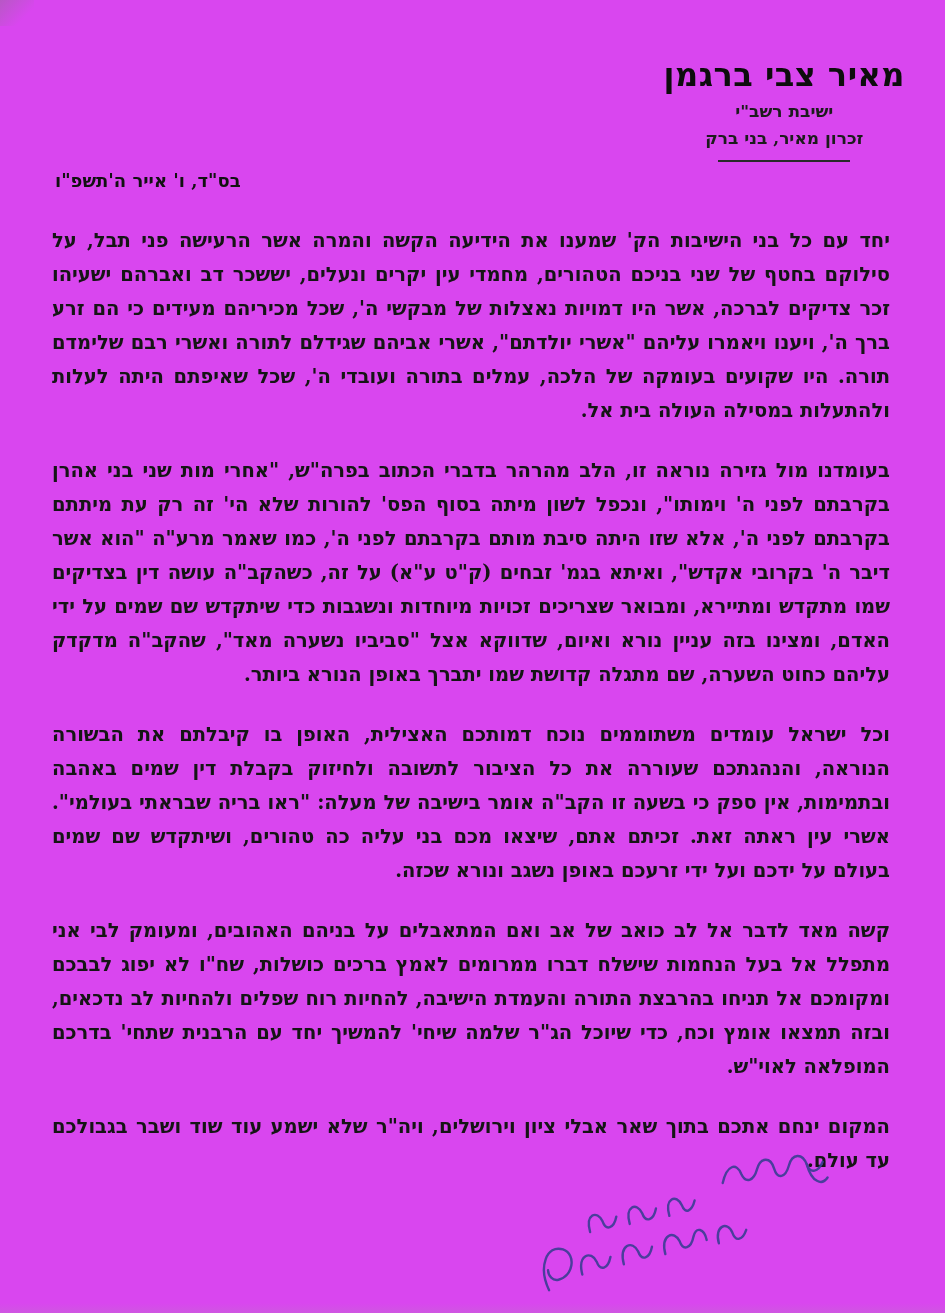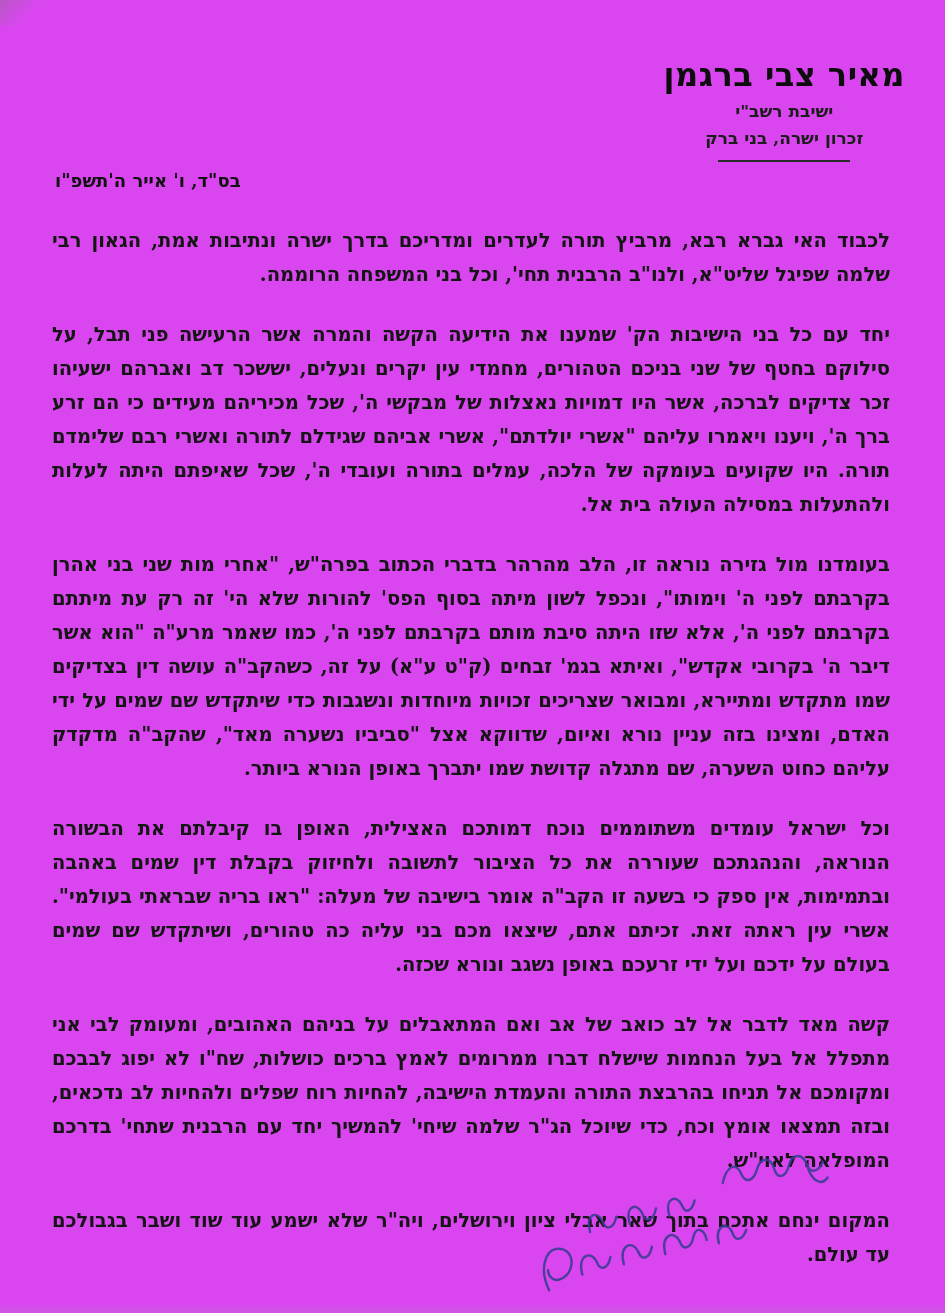--- a/index.html
+++ b/index.html
@@ -65,28 +65,27 @@
 <body>
 
 <div class="page">
 
   <div class="artifact-tl"></div>
   <div class="artifact-bottom"></div>
 
   <div class="letterhead">
     <div class="letterhead-name">מאיר צבי ברגמן</div>
     <div class="letterhead-sub">ישיבת רשב"י</div>
-    <div class="letterhead-sub">זכרון ישרה, בני ברק</div>
+    <div class="letterhead-sub">זכרון מאיר, בני ברק</div>
     <div class="letterhead-rule"></div>
   </div>
 
   <div class="dateline">בס"ד, ו' אייר ה'תשפ"ו</div>
 
   <div class="letter-body">
-    <p>לכבוד האי גברא רבא, מרביץ תורה לעדרים ומדריכם בדרך ישרה ונתיבות אמת, הגאון רבי שלמה שפיגל שליט"א, ולנו"ב הרבנית תחי', וכל בני המשפחה הרוממה.</p>
     <p>יחד עם כל בני הישיבות הק' שמענו את הידיעה הקשה והמרה אשר הרעישה פני תבל, על סילוקם בחטף של שני בניכם הטהורים, מחמדי עין יקרים ונעלים, יששכר דב ואברהם ישעיהו זכר צדיקים לברכה, אשר היו דמויות נאצלות של מבקשי ה', שכל מכיריהם מעידים כי הם זרע ברך ה', ויענו ויאמרו עליהם "אשרי יולדתם", אשרי אביהם שגידלם לתורה ואשרי רבם שלימדם תורה. היו שקועים בעומקה של הלכה, עמלים בתורה ועובדי ה', שכל שאיפתם היתה לעלות ולהתעלות במסילה העולה בית אל.</p>
     <p>בעומדנו מול גזירה נוראה זו, הלב מהרהר בדברי הכתוב בפרה"ש, "אחרי מות שני בני אהרן בקרבתם לפני ה' וימותו", ונכפל לשון מיתה בסוף הפס' להורות שלא הי' זה רק עת מיתתם בקרבתם לפני ה', אלא שזו היתה סיבת מותם בקרבתם לפני ה', כמו שאמר מרע"ה "הוא אשר דיבר ה' בקרובי אקדש", ואיתא בגמ' זבחים (ק"ט ע"א) על זה, כשהקב"ה עושה דין בצדיקים שמו מתקדש ומתיירא, ומבואר שצריכים זכויות מיוחדות ונשגבות כדי שיתקדש שם שמים על ידי האדם, ומצינו בזה עניין נורא ואיום, שדווקא אצל "סביביו נשערה מאד", שהקב"ה מדקדק עליהם כחוט השערה, שם מתגלה קדושת שמו יתברך באופן הנורא ביותר.</p>
     <p>וכל ישראל עומדים משתוממים נוכח דמותכם האצילית, האופן בו קיבלתם את הבשורה הנוראה, והנהגתכם שעוררה את כל הציבור לתשובה ולחיזוק בקבלת דין שמים באהבה ובתמימות, אין ספק כי בשעה זו הקב"ה אומר בישיבה של מעלה: "ראו בריה שבראתי בעולמי". אשרי עין ראתה זאת. זכיתם אתם, שיצאו מכם בני עליה כה טהורים, ושיתקדש שם שמים בעולם על ידכם ועל ידי זרעכם באופן נשגב ונורא שכזה.</p>
     <p>קשה מאד לדבר אל לב כואב של אב ואם המתאבלים על בניהם האהובים, ומעומק לבי אני מתפלל אל בעל הנחמות שישלח דברו ממרומים לאמץ ברכים כושלות, שח"ו לא יפוג לבבכם ומקומכם אל תניחו בהרבצת התורה והעמדת הישיבה, להחיות רוח שפלים ולהחיות לב נדכאים, ובזה תמצאו אומץ וכח, כדי שיוכל הג"ר שלמה שיחי' להמשיך יחד עם הרבנית שתחי' בדרכם המופלאה לאוי"ש.</p>
     <p>המקום ינחם אתכם בתוך שאר אבלי ציון וירושלים, ויה"ר שלא ישמע עוד שוד ושבר בגבולכם עד עולם.</p>
   </div>
 
   <div class="signature-block">
     <svg width="500" height="160" viewBox="0 0 500 160">
       <g fill="none" stroke="#3b3e93" stroke-width="2.4" stroke-linecap="round" stroke-linejoin="round" opacity="0.9">

